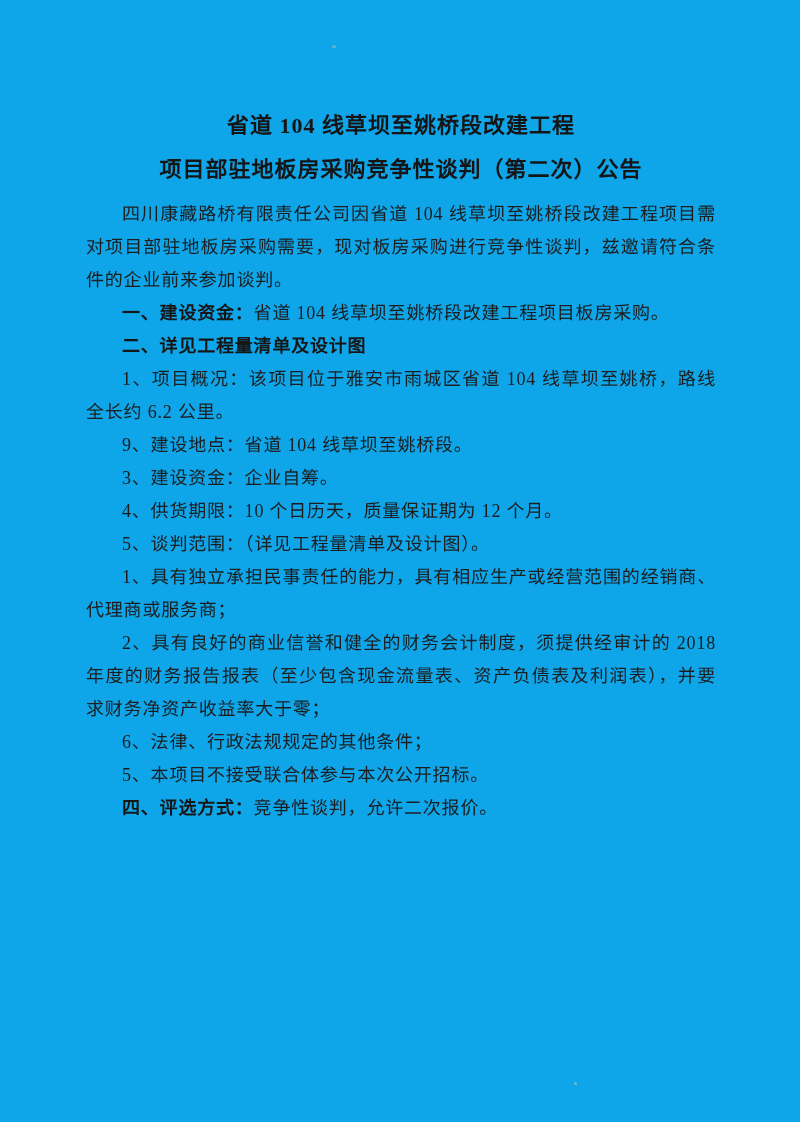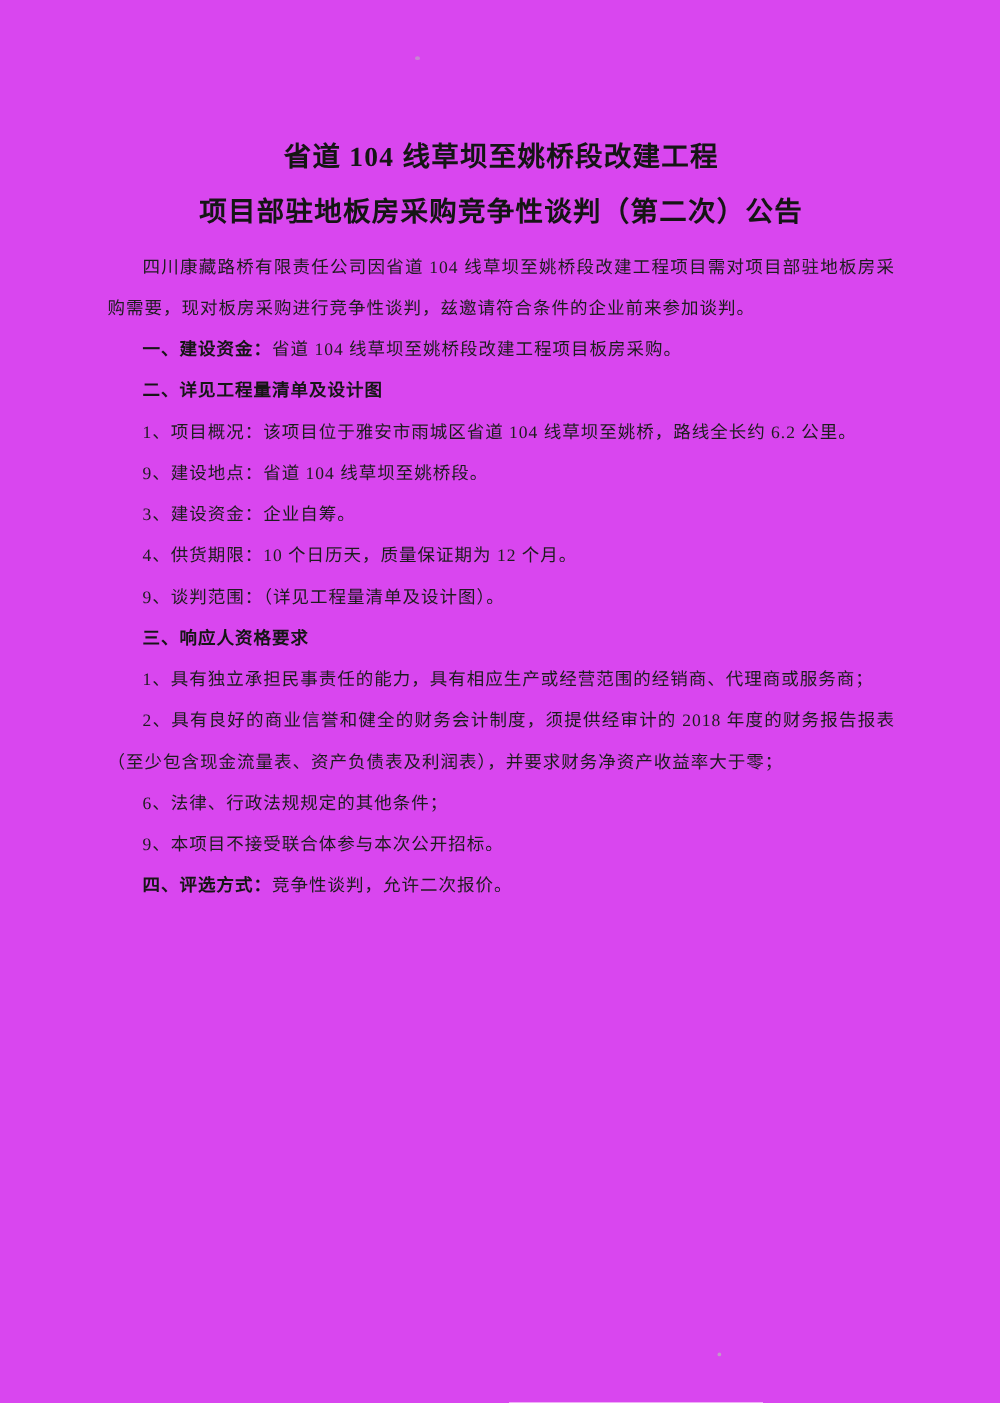--- a/index.html
+++ b/index.html
@@ -4,21 +4,21 @@
 <style>
   html, body {
     margin: 0;
     padding: 0;
     background: #ffffff;
   }
   .page {
     position: relative;
     width: 800px;
     height: 1122px;
-    background: #d946ef;
+    background: #0ea5e9;
     overflow: hidden;
     font-family: "Liberation Serif", "DejaVu Serif", serif;
     color: #1d1d1d;
   }
   .content {
     position: absolute;
     left: 86px;
     right: 84px;
     top: 0;
   }
@@ -29,21 +29,21 @@
     line-height: 44px;
     letter-spacing: 1px;
     color: #151515;
     margin: 0;
   }
   .title-first {
     margin-top: 104px;
   }
   .para {
     margin: 0;
-    font-size: 14px;
+    font-size: 18px;
     line-height: 33px;
     letter-spacing: 0.8px;
     text-align: justify;
     text-justify: inter-ideograph;
     text-indent: 2em;
     color: #1d1d1d;
   }
   .intro {
     margin-top: 6px;
   }
@@ -87,25 +87,24 @@
     <p class="para intro">四川康藏路桥有限责任公司因省道 104 线草坝至姚桥段改建工程项目需对项目部驻地板房采购需要，现对板房采购进行竞争性谈判，兹邀请符合条件的企业前来参加谈判。</p>
 
     <p class="para"><span class="b">一、建设资金：</span><span>省道 104 线草坝至姚桥段改建工程项目板房采购。</span></p>
 
     <p class="para b">二、详见工程量清单及设计图</p>
 
     <p class="para">1、项目概况：该项目位于雅安市雨城区省道 104 线草坝至姚桥，路线全长约 6.2 公里。</p>
     <p class="para">9、建设地点：省道 104 线草坝至姚桥段。</p>
     <p class="para">3、建设资金：企业自筹。</p>
     <p class="para">4、供货期限：10 个日历天，质量保证期为 12 个月。</p>
-    <p class="para">9、谈判范围：（详见工程量清单及设计图）。</p>
+    <p class="para">5、谈判范围：（详见工程量清单及设计图）。</p>
 
-    <p class="para b">三、响应人资格要求</p>
 
     <p class="para">1、具有独立承担民事责任的能力，具有相应生产或经营范围的经销商、代理商或服务商；</p>
     <p class="para">2、具有良好的商业信誉和健全的财务会计制度，须提供经审计的 2018 年度的财务报告报表（至少包含现金流量表、资产负债表及利润表），并要求财务净资产收益率大于零；</p>
     <p class="para">6、法律、行政法规规定的其他条件；</p>
-    <p class="para">9、本项目不接受联合体参与本次公开招标。</p>
+    <p class="para">5、本项目不接受联合体参与本次公开招标。</p>
 
     <p class="para"><span class="b">四、评选方式：</span><span>竞争性谈判，允许二次报价。</span></p>
 
   </div>
 </div>
 
 </body></html>

